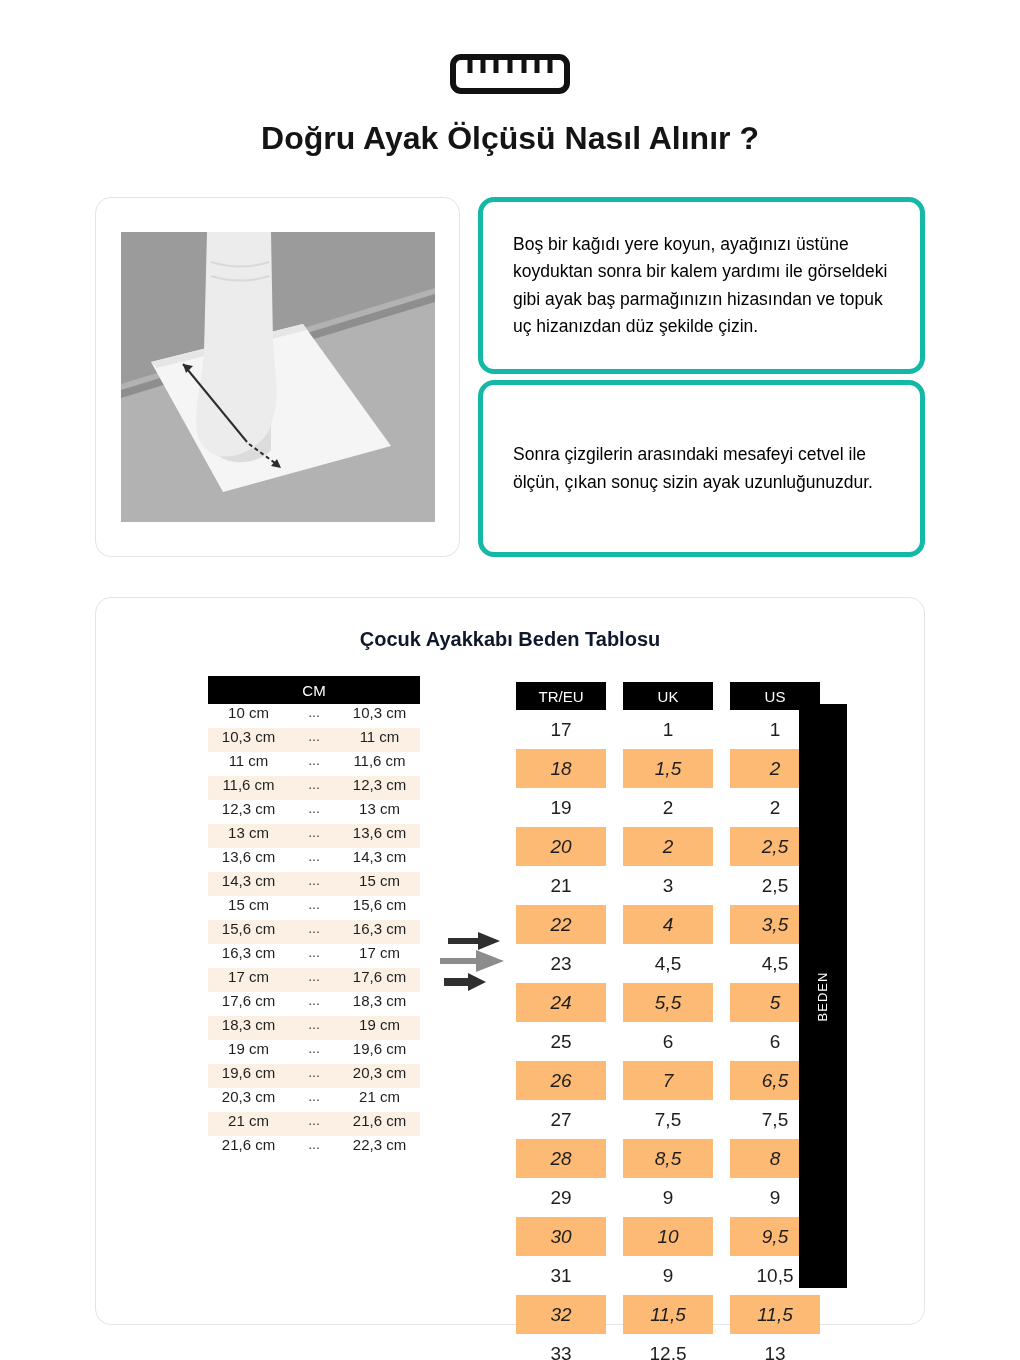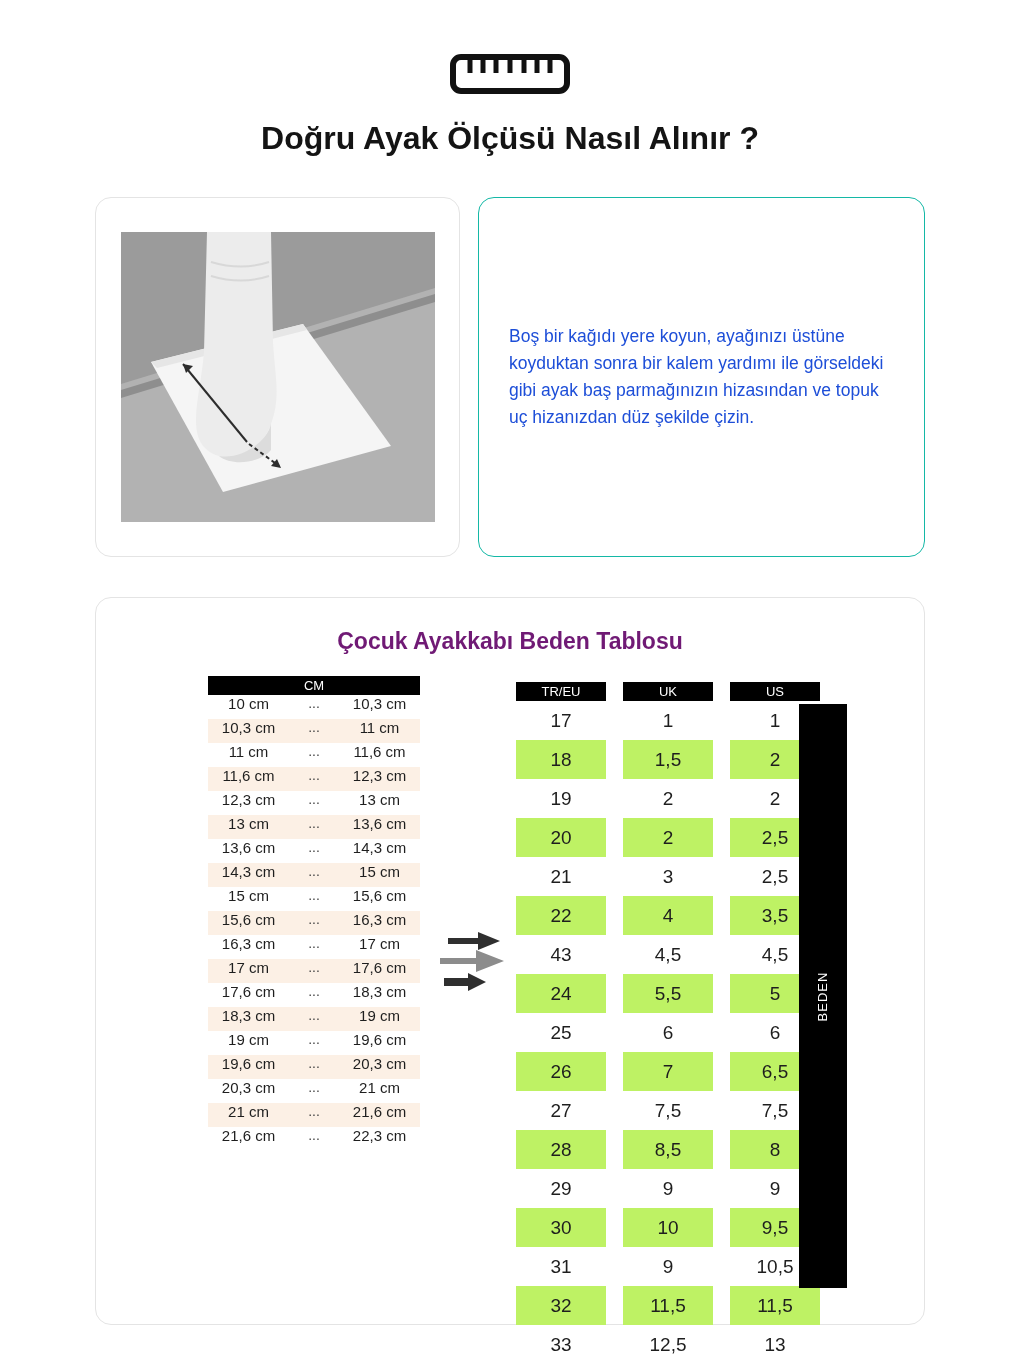--- a/index.html
+++ b/index.html
@@ -31,69 +31,69 @@
     border-radius:16px;
     display:flex; align-items:center; justify-content:center;
     background:#fff;
   }
   .right-col {
     flex:1;
     display:flex; flex-direction:column; gap:6px;
   }
   .info-card {
     flex:1;
-    border:1px solid #14b8a6;
+    border:5px solid #14b8a6;
     border-radius:16px;
     padding:20px 30px;
     display:flex; align-items:center;
     font-size:17.5px;
     line-height:1.55;
-    color:#1d4ed8;
+    color:#000000;
     background:#fff;
   }
   .table-card {
     position:relative;
     margin:40px 95px 0;
     height:728px;
     border:1px solid #e4e4e4;
     border-radius:16px;
     background:#fff;
   }
   .section-title {
     margin-top:30px;
     text-align:center;
-    font-size:23px;
+    font-size:20px;
     font-weight:bold;
-    color:#701a75;
+    color:#0f172a;
   }
   .cm-table { position:absolute; left:112px; top:78px; width:212px; }
   .cm-head, .size-head {
-    height:19px;
+    height:28px;
     background:#000;
     color:#fff;
     display:flex; align-items:center; justify-content:center;
-    font-size:13px;
+    font-size:15px;
   }
   .cm-row { display:flex; height:24px; align-items:flex-start; font-size:15px; color:#1e1e1e;gap:7px; }
   .cm-row .from { flex:1; text-align:center; }
   .cm-row .dots { width:36px; text-align:center; color:#444; font-size:14px; }
   .cm-row .to { flex:1; text-align:center; }
   .alt { background:#fcf0e5; }
   .conversion-table {
     position:absolute; left:420px; top:84px;
     display:flex; gap:17px;
   }
   .size-col { width:90px; }
   .size-cell {
     height:39px;
     display:flex; align-items:center; justify-content:center;
     font-size:19px; color:#1e1e1e;
     background:#fff;
   }
-  .size-cell.alt { background:#bef264; }
+  .size-cell.alt { background:#fdba74;font-style:italic; }
   .beden-bar {
     position:absolute; left:703px; top:106px;
     width:48px; height:584px;
     background:#000;
     display:flex; align-items:center; justify-content:center;
   }
   .beden-text {
     color:#fff;
     font-size:13px;
     letter-spacing:1px;
@@ -140,20 +140,23 @@
       <line x1="62" y1="132" x2="126" y2="210" stroke="#2d2d2d" stroke-width="2"></line>
       <polygon points="62,132 72,134 65,141" fill="#2d2d2d"></polygon>
       <line x1="128" y1="212" x2="158" y2="234" stroke="#2d2d2d" stroke-width="2" stroke-dasharray="4 3"></line>
       <polygon points="160,236 150,234 156,227" fill="#2d2d2d"></polygon>
     </svg>
   </div>
   <div class="right-col">
     <div class="info-card">
       <p>Boş bir kağıdı yere koyun, ayağınızı üstüne koyduktan sonra bir kalem yardımı ile görseldeki gibi ayak baş parmağınızın hizasından ve topuk uç hizanızdan düz şekilde çizin.</p>
     </div>
+    <div class="info-card">
+      <p>Sonra çizgilerin arasındaki mesafeyi cetvel ile ölçün, çıkan sonuç sizin ayak uzunluğunuzdur.</p>
+    </div>
   </div>
 </div>
 
 <div class="table-card">
   <h2 class="section-title">Çocuk Ayakkabı Beden Tablosu</h2>
 
   <div class="cm-table">
     <div class="cm-head">CM</div>
     <div>
         <div class="cm-row">
@@ -266,21 +269,21 @@
 
   <div class="conversion-table">
       <div class="size-col">
         <div class="size-head">TR/EU</div>
         <div class="size-cell">17</div>
         <div class="size-cell alt">18</div>
         <div class="size-cell">19</div>
         <div class="size-cell alt">20</div>
         <div class="size-cell">21</div>
         <div class="size-cell alt">22</div>
-        <div class="size-cell">43</div>
+        <div class="size-cell">23</div>
         <div class="size-cell alt">24</div>
         <div class="size-cell">25</div>
         <div class="size-cell alt">26</div>
         <div class="size-cell">27</div>
         <div class="size-cell alt">28</div>
         <div class="size-cell">29</div>
         <div class="size-cell alt">30</div>
         <div class="size-cell">31</div>
         <div class="size-cell alt">32</div>
         <div class="size-cell">33</div>

